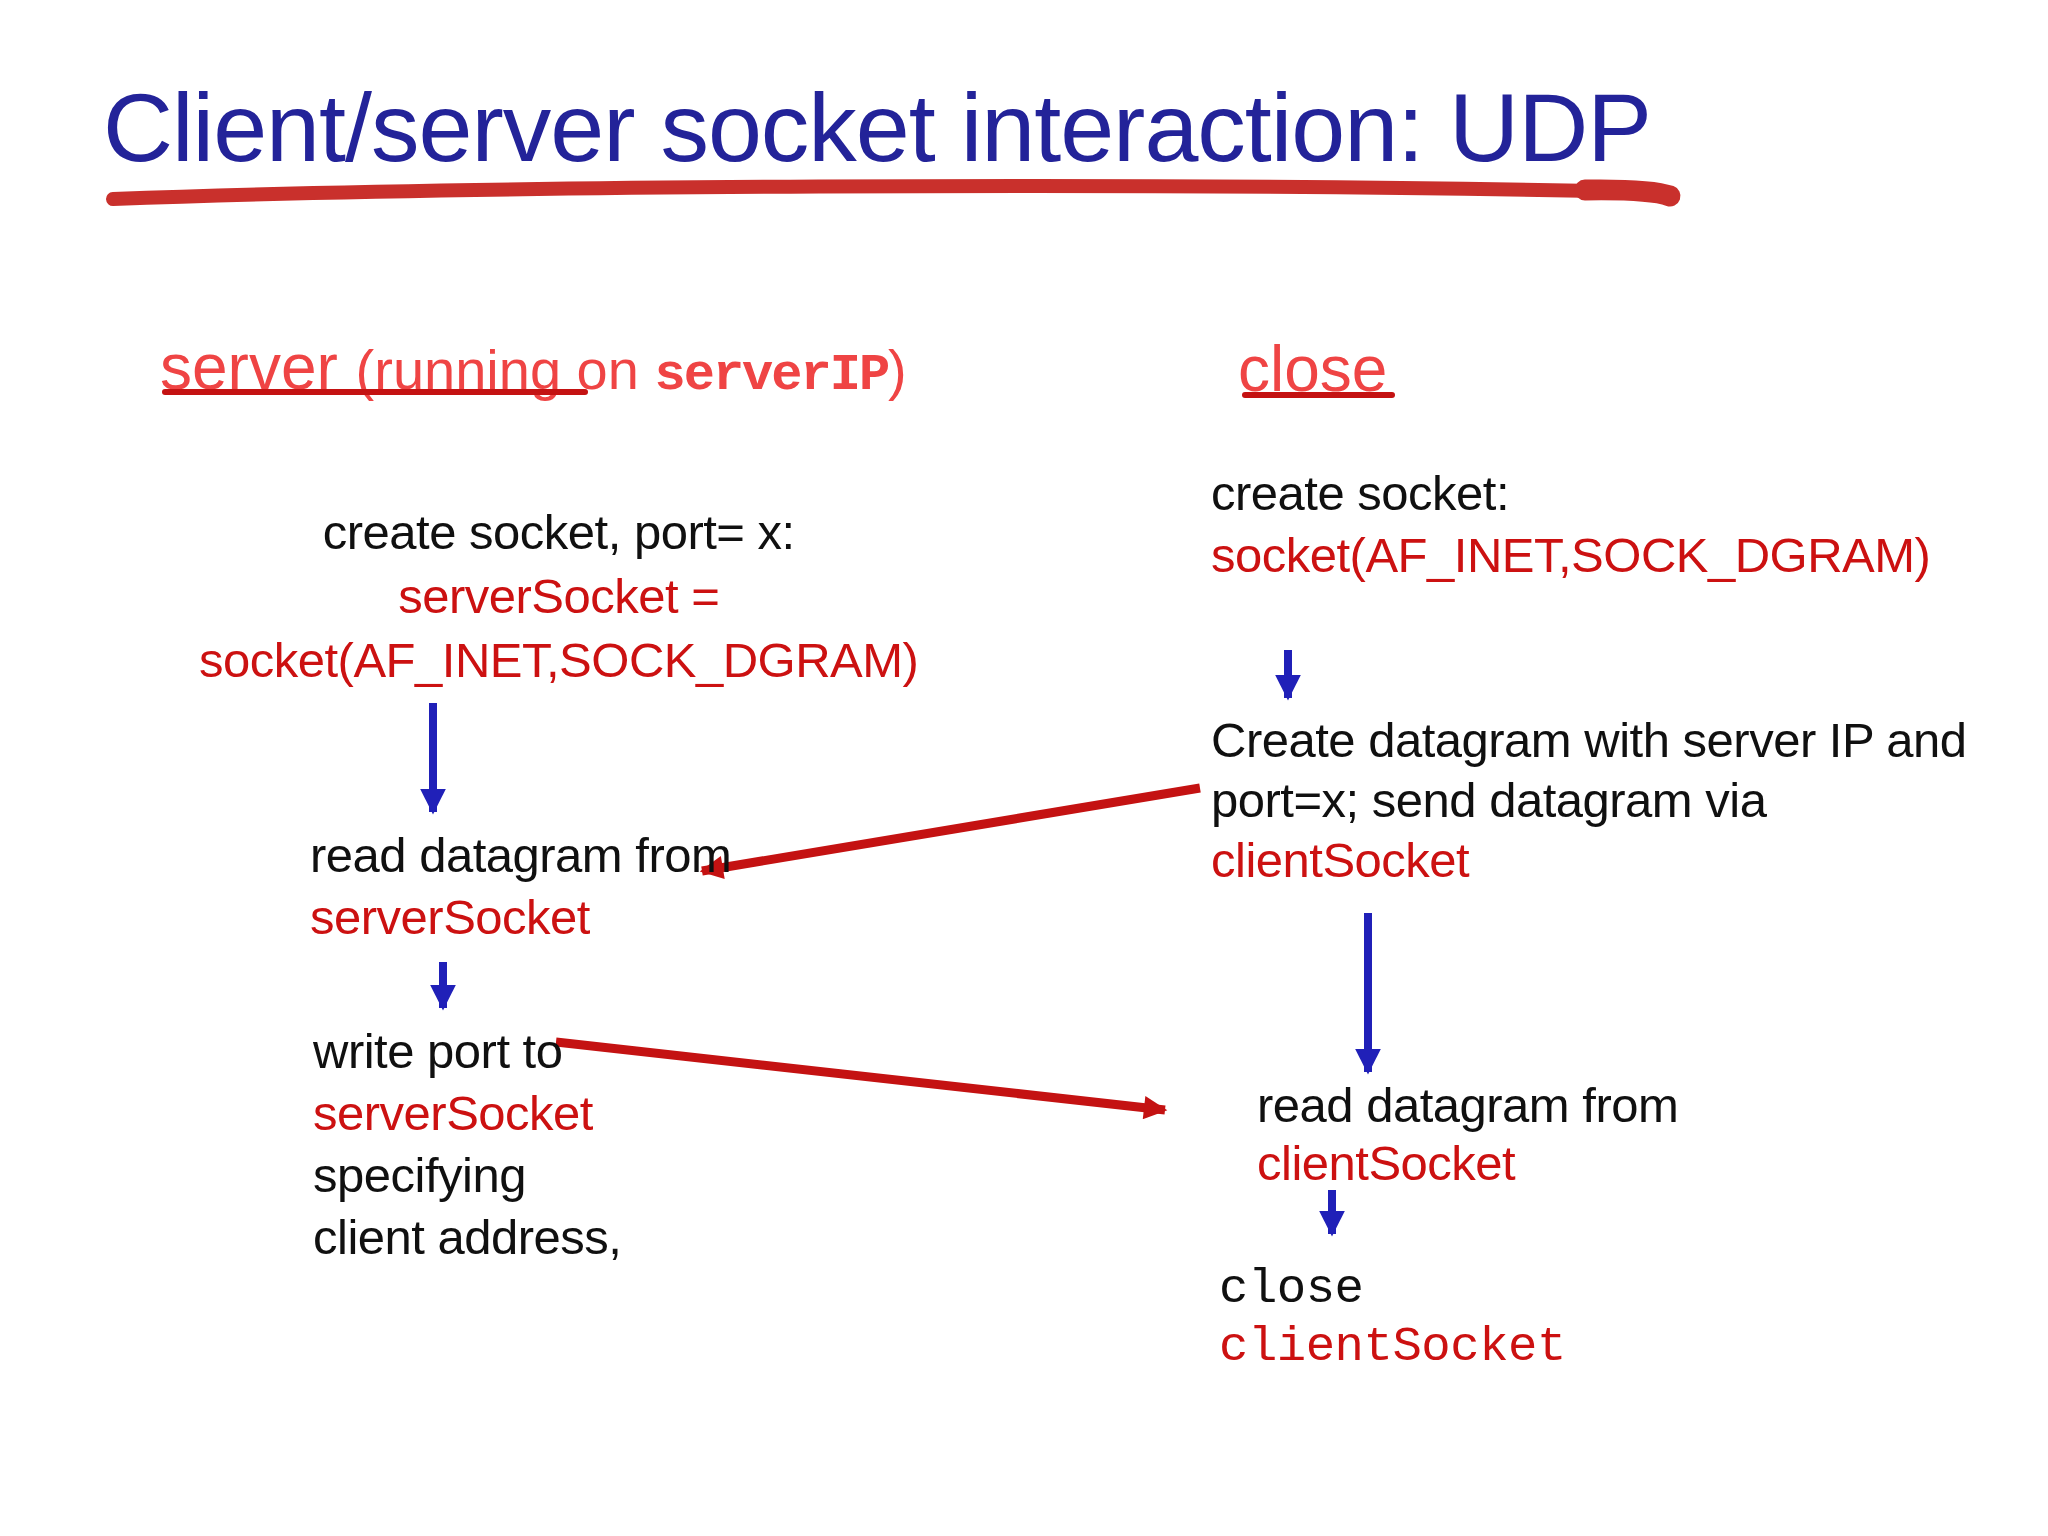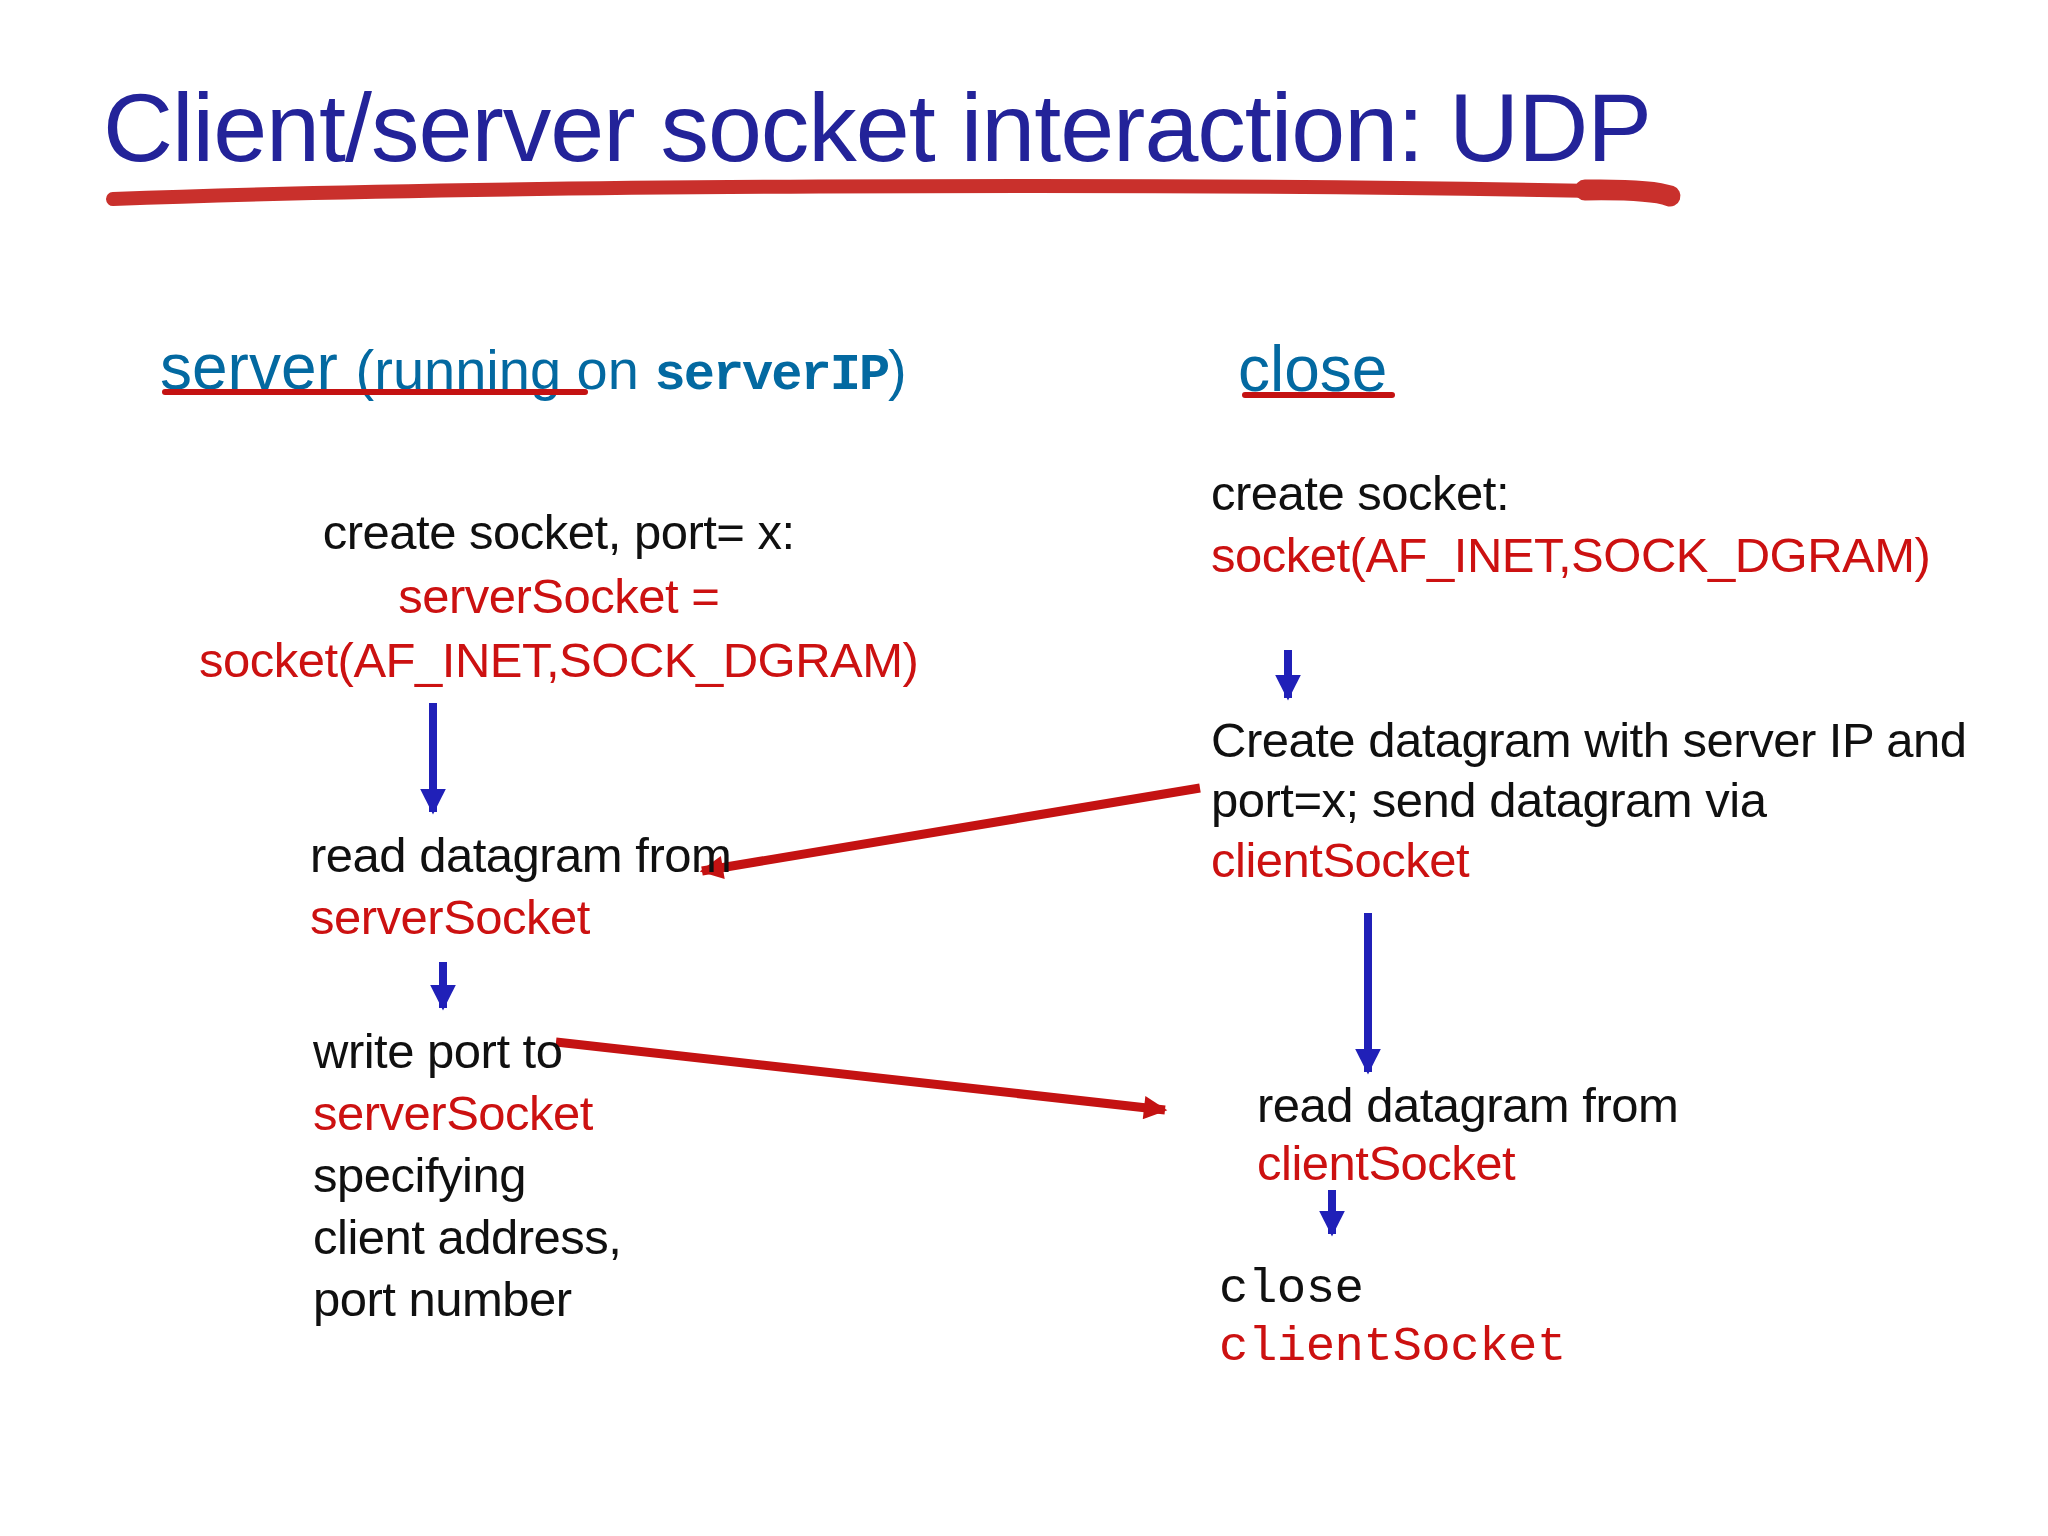--- a/index.html
+++ b/index.html
@@ -5,21 +5,21 @@
   html,body { margin:0; padding:0; background:#ffffff; }
   .page {
     position:relative; width:2048px; height:1364px; background:#ffffff;
     font-family:"Liberation Sans", sans-serif; color:#101010; overflow:hidden;
   }
   .abs { position:absolute; }
   .title {
     font-size:97px; font-weight:400; color:#232399; letter-spacing:-1px;
     white-space:nowrap;
   }
-  .hdr { font-size:64px; color:#0369a1; white-space:nowrap; }
+  .hdr { font-size:64px; color:#ef4444; white-space:nowrap; }
   .hdr .note { font-size:56px; }
   .hdr .code-note { font-family:"Liberation Mono", monospace; font-size:52px; font-weight:700; letter-spacing:-2px; }
   .underline { position:absolute; background:#c41212; height:6px; border-radius:3px; }
   .blk { font-size:49px; letter-spacing:-0.5px; white-space:nowrap; }
   .blk .ln { display:block; }
   .red { color:#cc1111; }
   .lh64 .ln { line-height:64px;text-align:center; }
   .lh62 .ln { line-height:62px; }
   .lh60 .ln { line-height:60px; }
   .lh58 .ln { line-height:58px; }
@@ -76,21 +76,20 @@
   <div class="abs blk lh62" style="left:310px; top:824px;">
     <span class="ln">read datagram from</span>
     <span class="ln red">serverSocket</span>
   </div>
 
   <div class="abs blk lh62" style="left:313px; top:1020px;">
     <span class="ln">write port to</span>
     <span class="ln red">serverSocket</span>
     <span class="ln">specifying</span>
     <span class="ln">client address,</span>
-    <span class="ln">port number</span>
   </div>
 
   <div class="abs blk lh62" style="left:1211px; top:462px;">
     <span class="ln">create socket:</span>
     <span class="ln red">socket(AF_INET,SOCK_DGRAM)</span>
   </div>
 
   <div class="abs blk lh60" style="left:1211px; top:710px;">
     <span class="ln">Create datagram with server IP and</span>
     <span class="ln">port=x; send datagram via</span>

